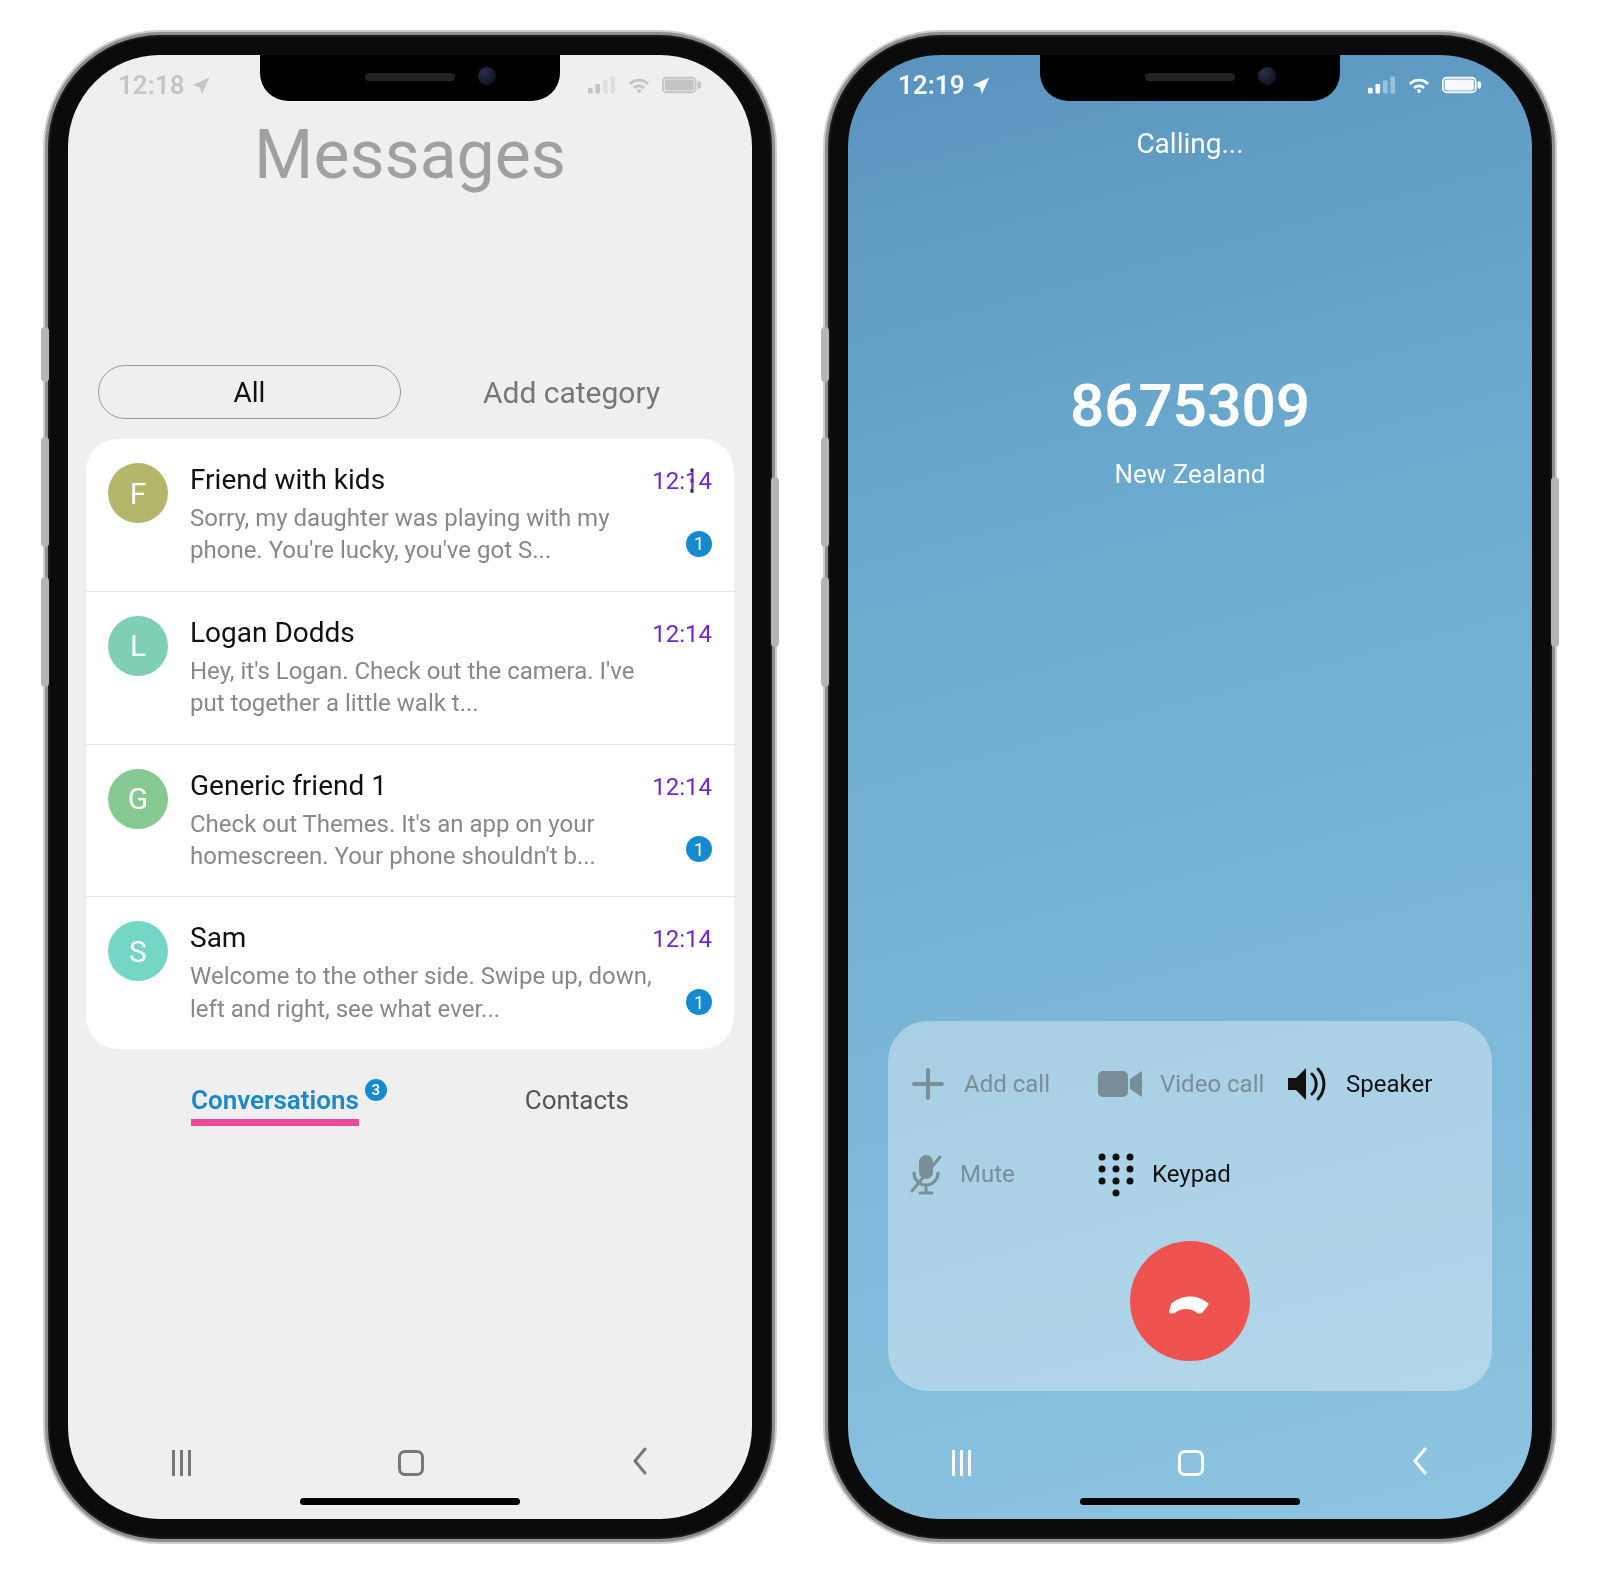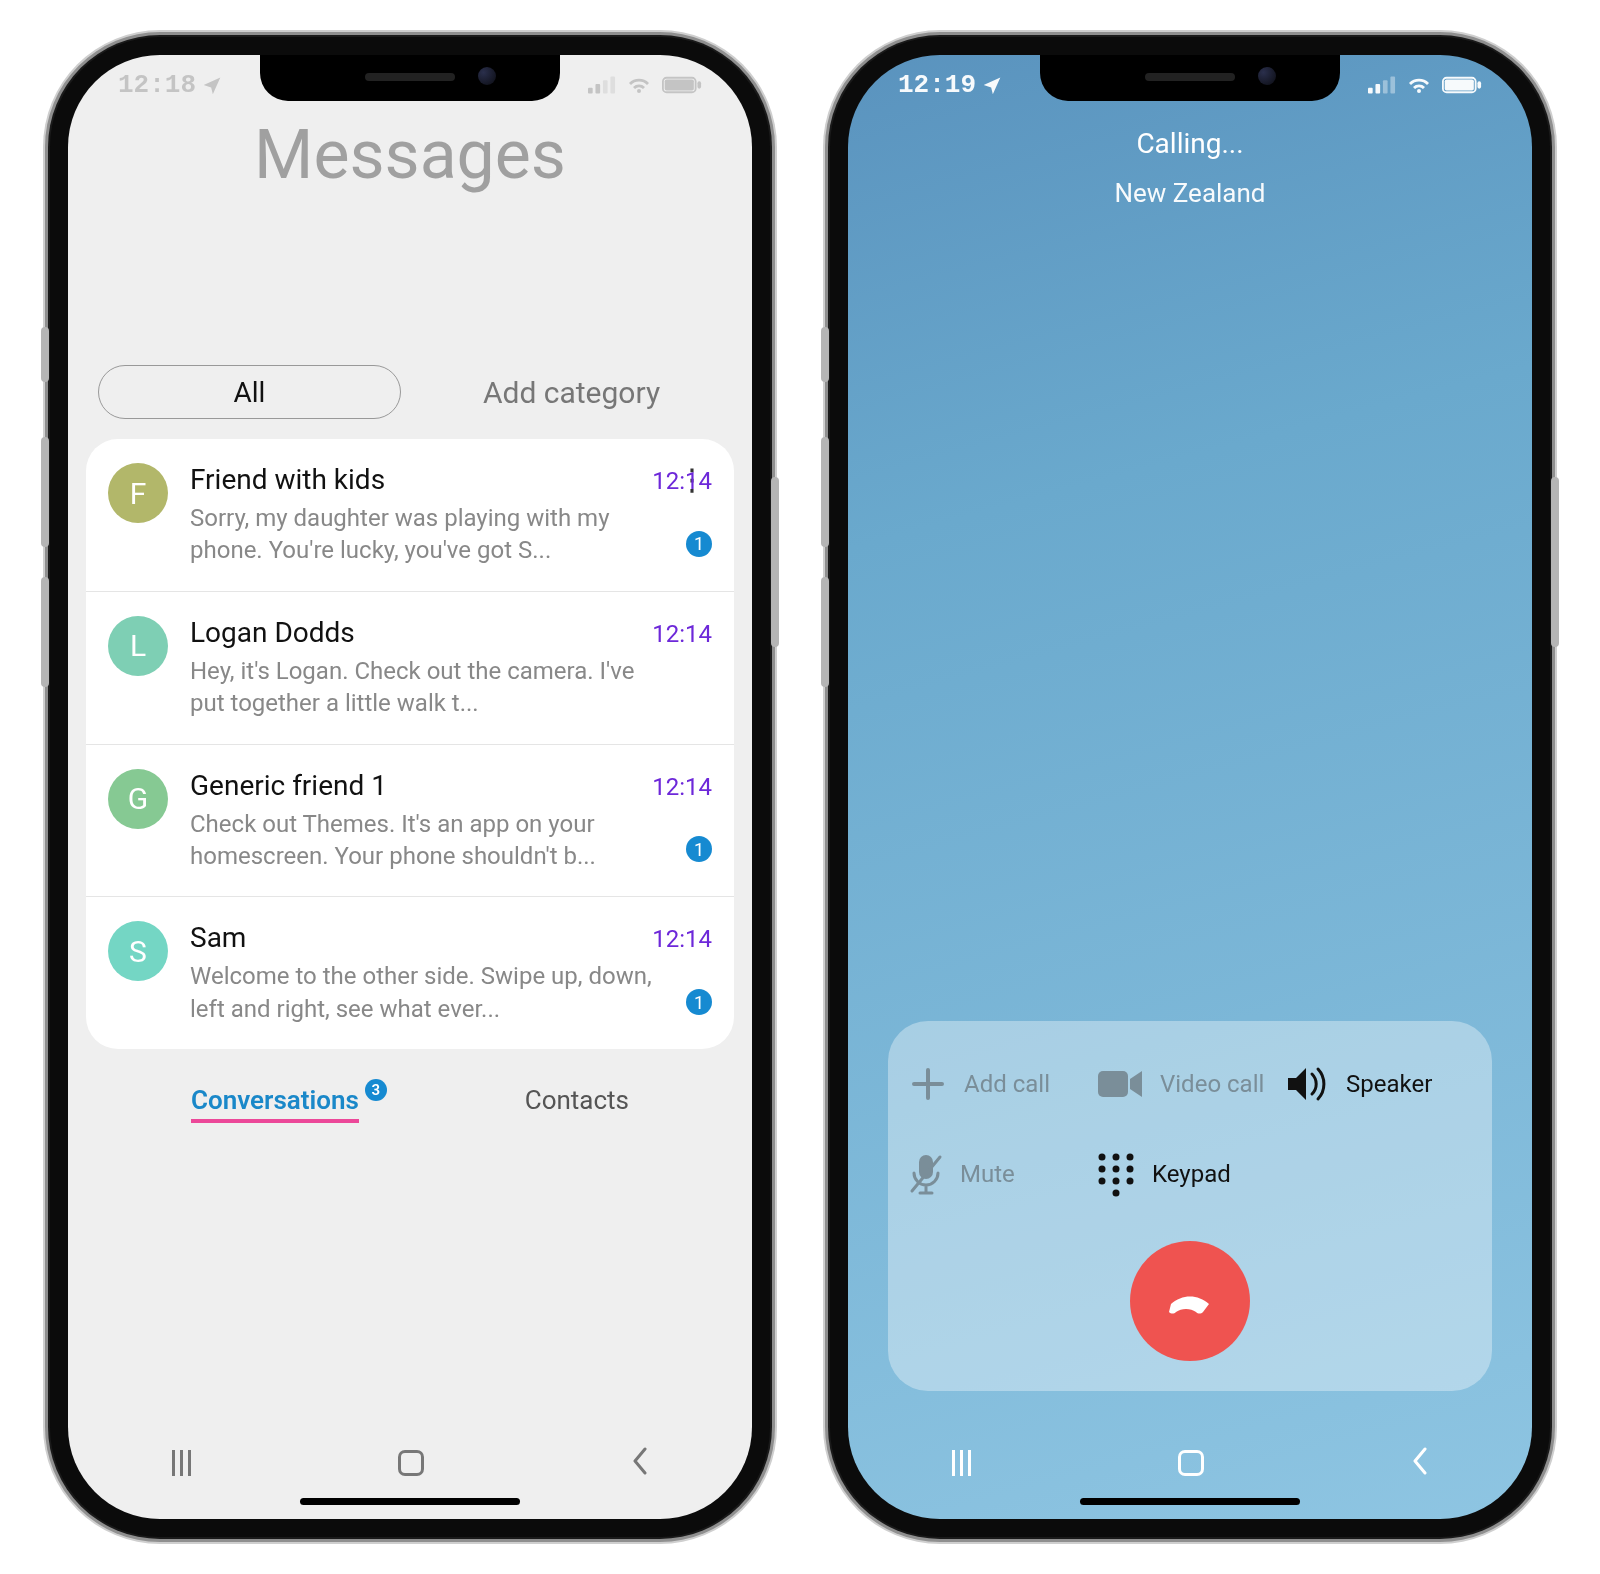--- a/index.html
+++ b/index.html
@@ -92,21 +92,21 @@
     display: flex;
     align-items: center;
     justify-content: space-between;
     padding: 0 50px;
     color: rgba(0,0,0,.18);
     font-weight: 600;
     font-size: 26px;
     position: relative;
     z-index: 40;
   }
-  .stat-left { display: flex; align-items: center; gap: 6px; font-family: Liberation Mono, monospace; }
+  .stat-left { display: flex; align-items: center; gap: 6px; }
   .stat-right { display: flex; align-items: center; gap: 10px; }
 
   .hdr-title {
     font-size: 68px;
     color: #a0a0a0;
     font-weight: 400;
     text-align: center;
   }
 
   .filters {
@@ -196,21 +196,21 @@
 
   .bottom-tabs {
     display: flex;
     justify-content: space-around;
     margin: 36px 40px 0;
     font-size: 26px;
   }
   .tab-active {
     color: #1a88c9;
     font-weight: 600;
-    border-bottom: 4px solid #ec4899;
+    border-bottom: 7px solid #ec4899;
     padding-bottom: 4px;
     position: relative;
   }
   .tab-active .mini-badge {
     position: absolute;
     top: -6px;
     right: -28px;
     width: 22px;
     height: 22px;
     border-radius: 50%;
@@ -478,20 +478,21 @@
         </svg>
         <svg width="40" height="20" viewBox="0 0 44 20">
           <rect x="1" y="2" width="36" height="16" rx="4" fill="none" stroke="currentColor" stroke-width="2"></rect>
           <rect x="3" y="4" width="32" height="12" rx="2" fill="currentColor"></rect>
           <rect x="39" y="6" width="4" height="8" rx="2" fill="currentColor"></rect>
         </svg>
       </div>
     </div>
 
     <div class="calling-label">Calling...</div>
+    <div class="call-number">8675309</div>
     <div class="call-region">New Zealand</div>
 
     <div class="panel">
 
       <div class="panel-item dim">
         <div class="icon-slot">
           <svg width="40" height="40" viewBox="0 0 40 40">
               <path d="M20 6v28M6 20h28" stroke="#7a8e99" stroke-width="4" stroke-linecap="round"></path>
             </svg>
         </div>

